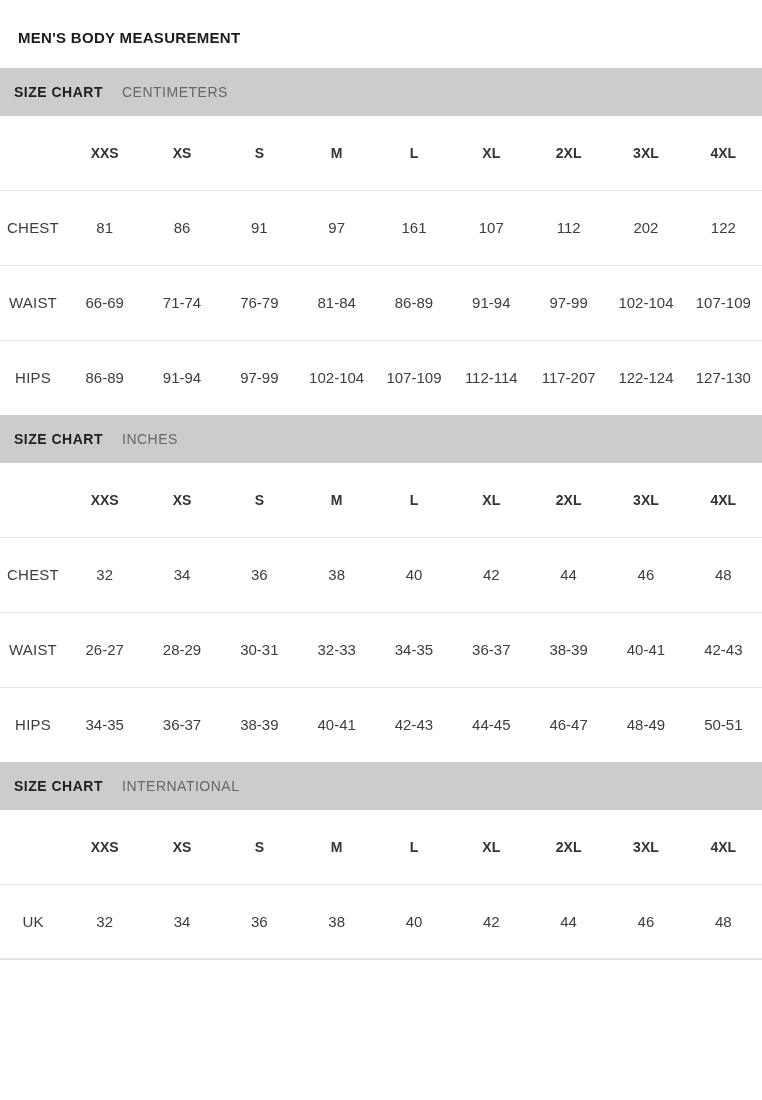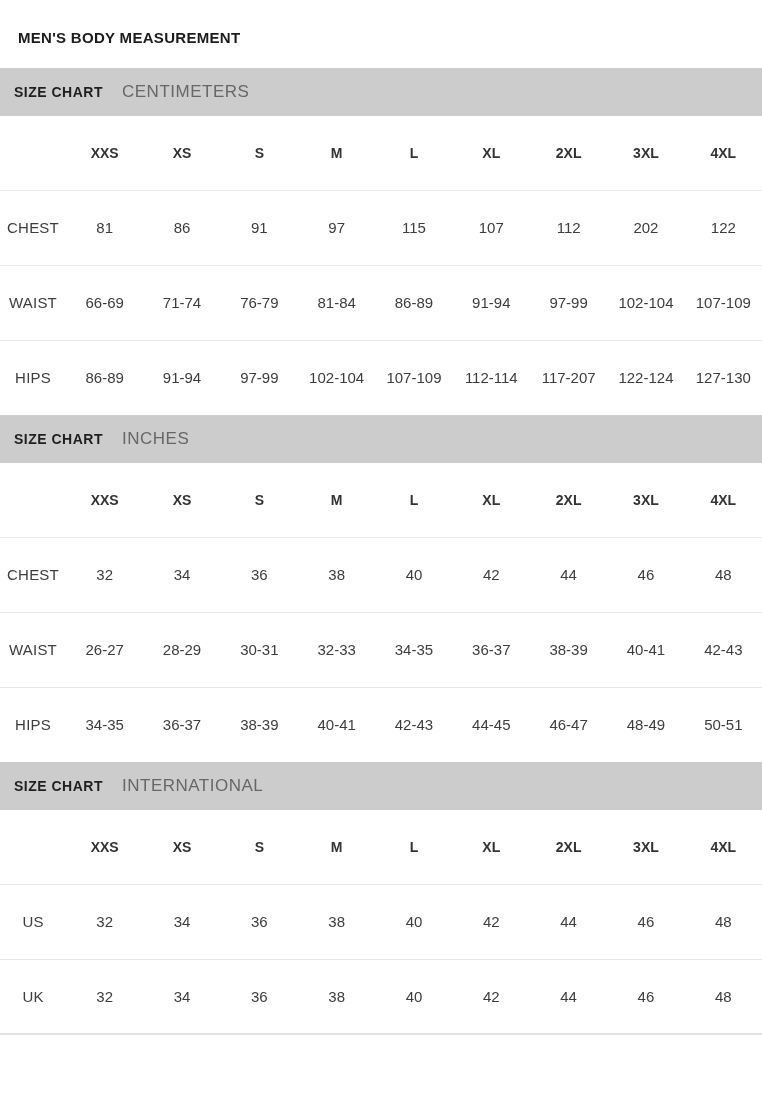--- a/index.html
+++ b/index.html
@@ -32,21 +32,21 @@
     padding-left: 14px;
     box-sizing: border-box;
   }
   .bar-heading {
     font-size: 14px;
     font-weight: bold;
     letter-spacing: 0.5px;
     color: #1f1f1f;
   }
   .bar-subheading {
-    font-size: 17px;
+    font-size: 14px;
     letter-spacing: 0.5px;
     color: #676767;
     margin-left: 19px;
   }
   table.size-table {
     width: 100%;
     border-collapse: collapse;
     table-layout: fixed;
   }
   table.size-table thead tr { height: 74px; }
@@ -110,21 +110,21 @@
               <th class="size-col">4XL</th>
             </tr>
       </thead>
       <tbody>
             <tr>
               <th class="row-label">CHEST</th>
               <td>81</td>
               <td>86</td>
               <td>91</td>
               <td>97</td>
-              <td>115</td>
+              <td>161</td>
               <td>107</td>
               <td>112</td>
               <td>202</td>
               <td>122</td>
             </tr>
             <tr>
               <th class="row-label">WAIST</th>
               <td>66-69</td>
               <td>71-74</td>
               <td>76-79</td>
@@ -227,32 +227,20 @@
               <th class="size-col">M</th>
               <th class="size-col">L</th>
               <th class="size-col">XL</th>
               <th class="size-col">2XL</th>
               <th class="size-col">3XL</th>
               <th class="size-col">4XL</th>
             </tr>
       </thead>
       <tbody>
             <tr>
-              <th class="row-label">US</th>
-              <td>32</td>
-              <td>34</td>
-              <td>36</td>
-              <td>38</td>
-              <td>40</td>
-              <td>42</td>
-              <td>44</td>
-              <td>46</td>
-              <td>48</td>
-            </tr>
-            <tr>
               <th class="row-label">UK</th>
               <td>32</td>
               <td>34</td>
               <td>36</td>
               <td>38</td>
               <td>40</td>
               <td>42</td>
               <td>44</td>
               <td>46</td>
               <td>48</td>

